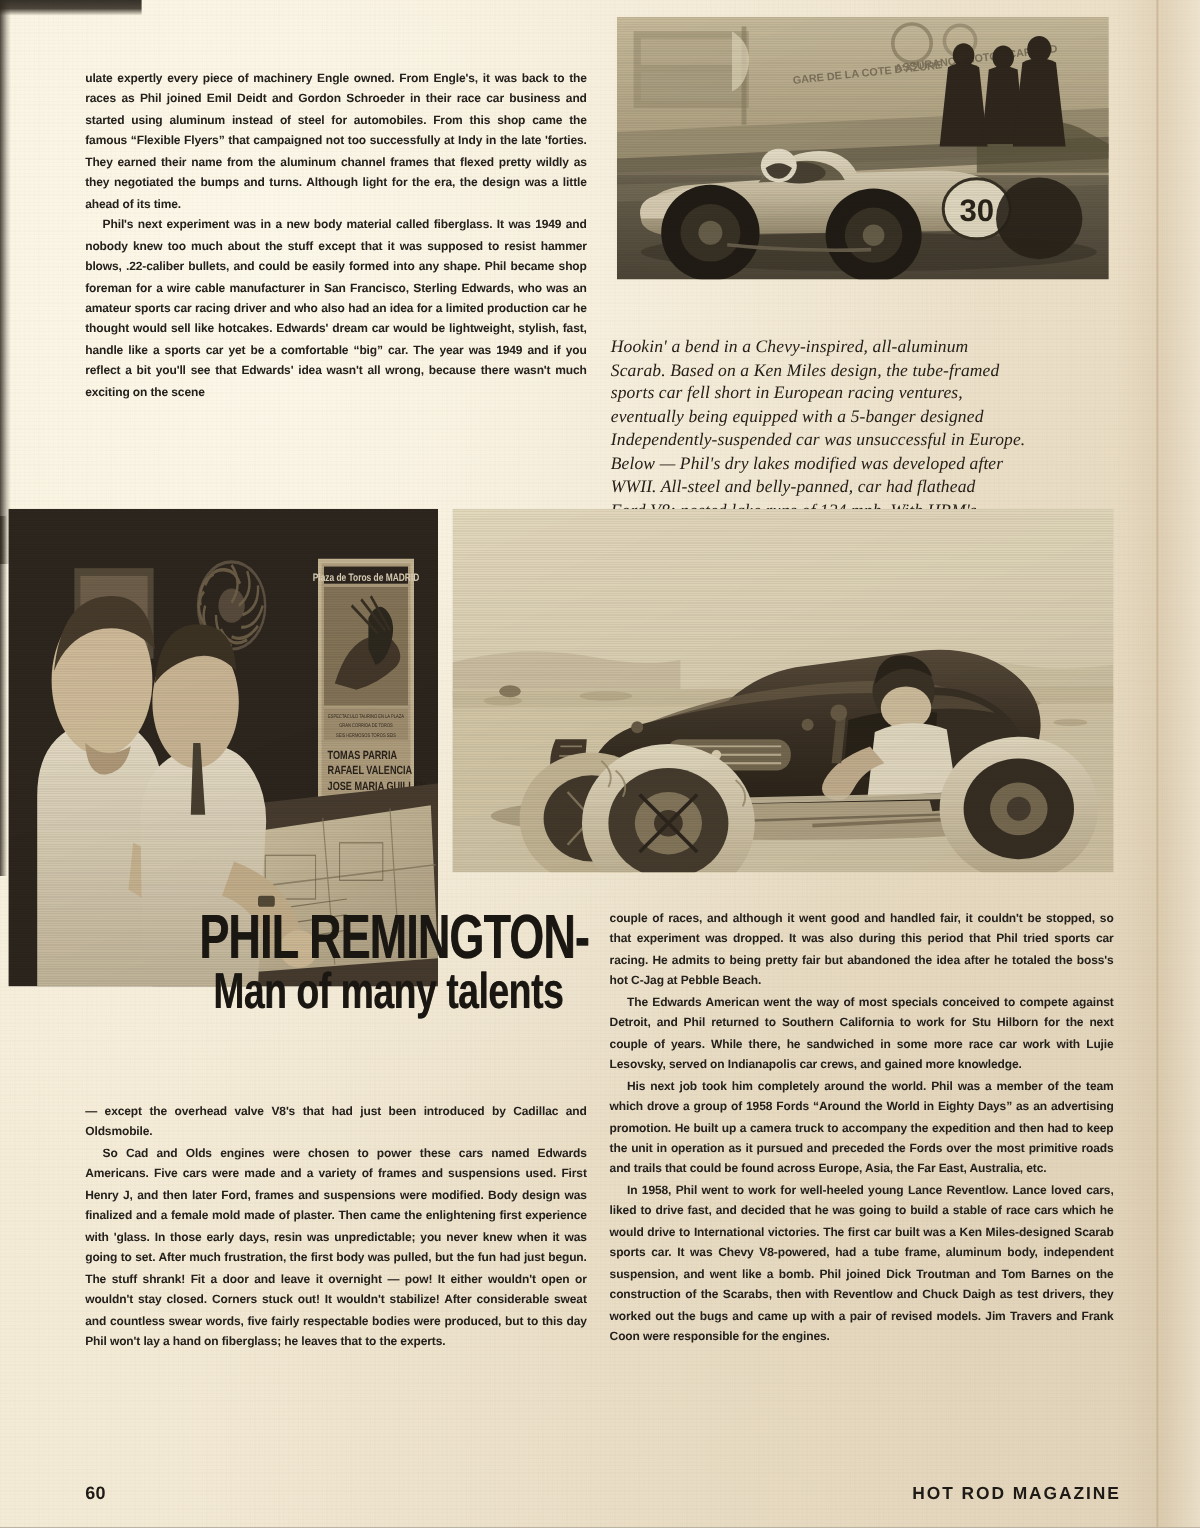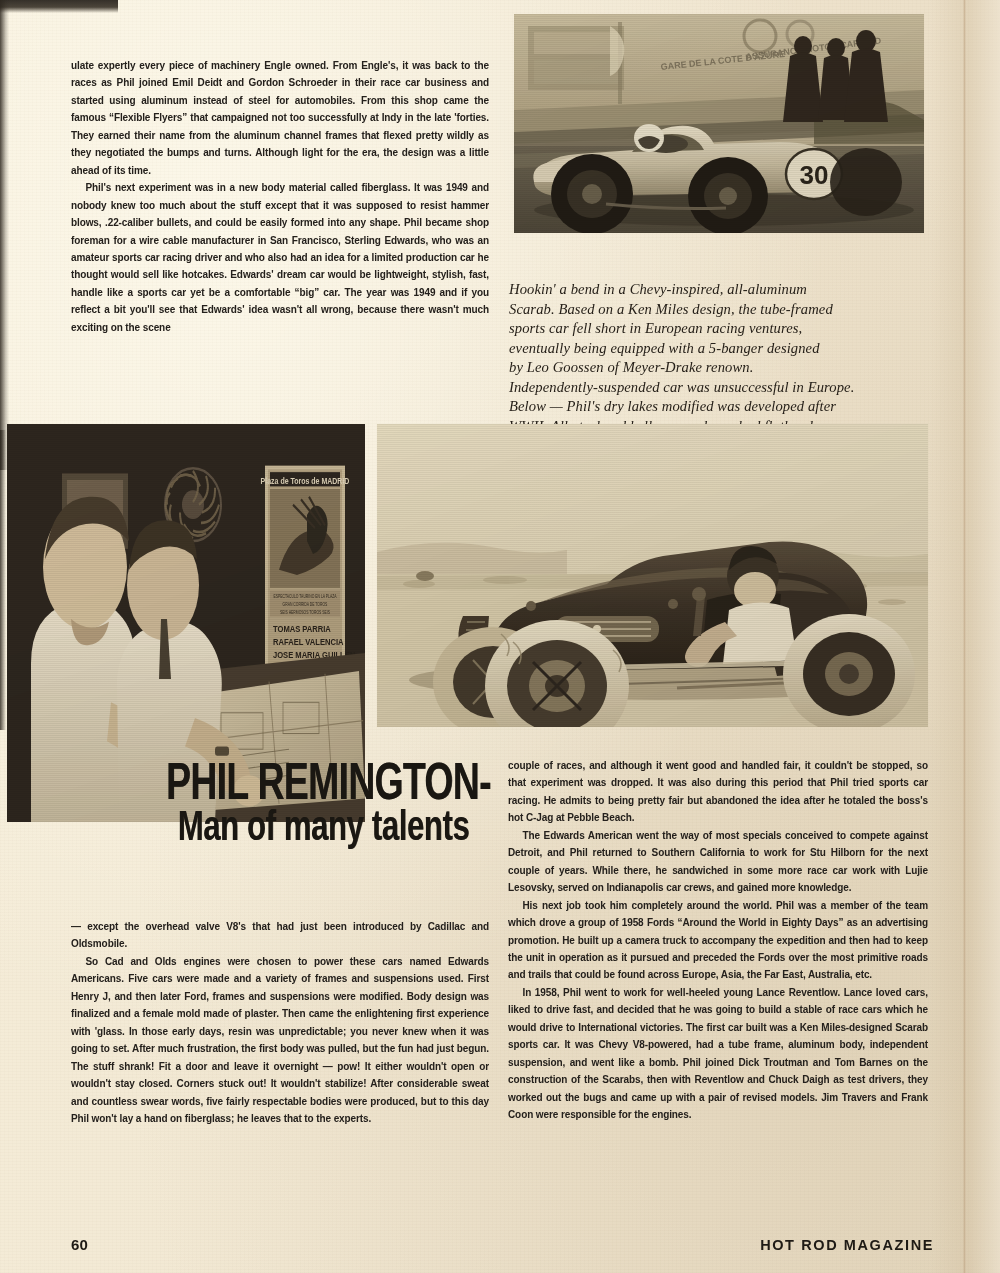--- a/index.html
+++ b/index.html
@@ -268,21 +268,20 @@
     </svg>
     <div class="ph-tone"></div>
     <div class="ph-grain"></div>
   </div>
 
   <div class="caption">
     <p>Hookin' a bend in a Chevy-inspired, all-aluminum</p>
     <p>Scarab. Based on a Ken Miles design, the tube-framed</p>
     <p>sports car fell short in European racing ventures,</p>
     <p>eventually being equipped with a 5-banger designed</p>
-    <p>by Leo Goossen of Meyer-Drake renown.</p>
     <p>Independently-suspended car was unsuccessful in Europe.</p>
     <p>Below — Phil's dry lakes modified was developed after</p>
     <p>WWII. All-steel and belly-panned, car had flathead</p>
     <p>Ford V8; posted lake runs of 124 mph. With HRM's</p>
     <p>Ray Brock, Phil reveals one of current projects.</p>
   </div>
 
   <div class="col" id="col-left-top">
     <p>ulate expertly every piece of machinery Engle owned. From Engle's, it was back to the races as Phil joined Emil Deidt and Gordon Schroeder in their race car business and started using aluminum instead of steel for automobiles. From this shop came the famous “Flexible Flyers” that campaigned not too successfully at Indy in the late 'forties. They earned their name from the aluminum channel frames that flexed pretty wildly as they negotiated the bumps and turns. Although light for the era, the design was a little ahead of its time.</p>
     <p>Phil's next experiment was in a new body material called fiberglass. It was 1949 and nobody knew too much about the stuff except that it was supposed to resist hammer blows, .22-caliber bullets, and could be easily formed into any shape. Phil became shop foreman for a wire cable manufacturer in San Francisco, Sterling Edwards, who was an amateur sports car racing driver and who also had an idea for a limited production car he thought would sell like hotcakes. Edwards' dream car would be lightweight, stylish, fast, handle like a sports car yet be a comfortable “big” car. The year was 1949 and if you reflect a bit you'll see that Edwards' idea wasn't all wrong, because there wasn't much exciting on the scene</p>

